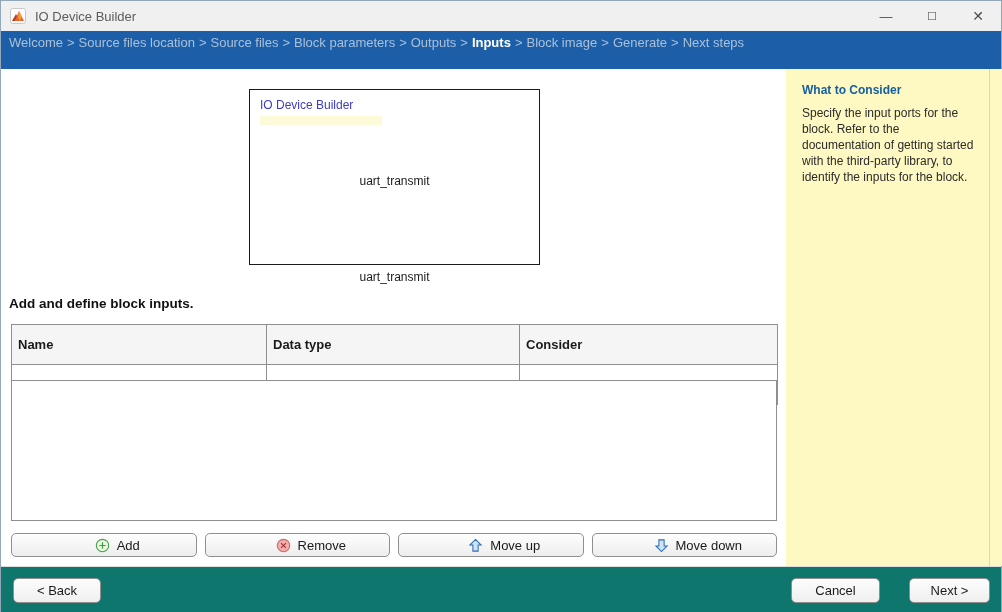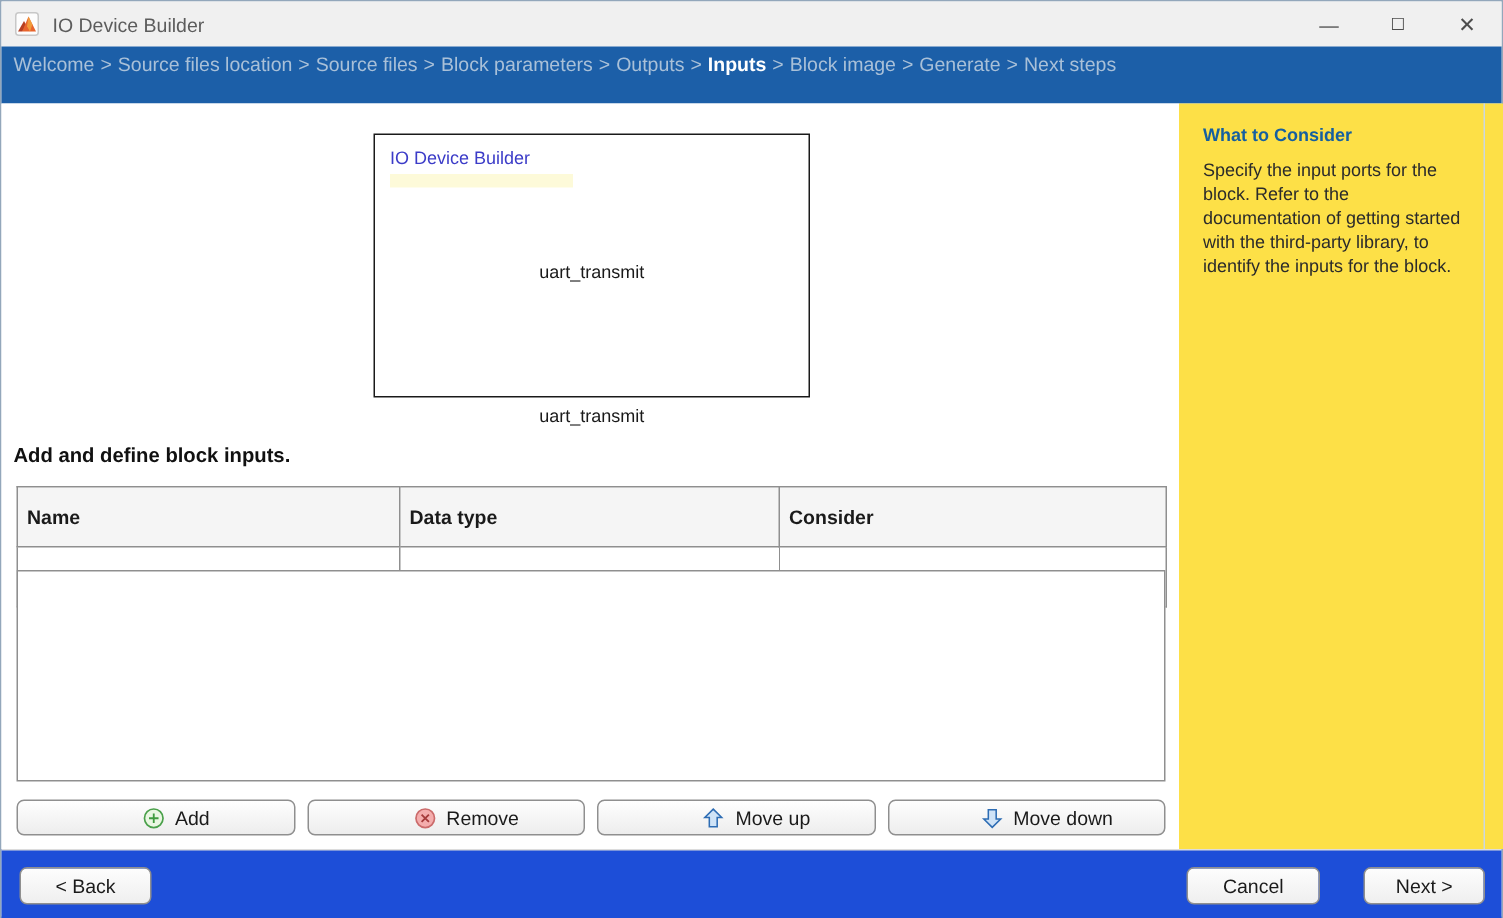--- a/index.html
+++ b/index.html
@@ -113,37 +113,37 @@
     font-family:"Liberation Sans", sans-serif;
     font-size:13px; color:#1a1a1a;
     display:flex; align-items:center; justify-content:center; gap:7px;
     cursor:default;
     padding-left:27px;
   }
   .tool-btn svg { width:15px; height:15px; }
   
   .sidebar {
     position:absolute; left:785px; top:68px; width:217px; height:497px;
-    background:#fde047;
+    background:#fef9c3;
   }
   .sidebar-inner { padding:14px 26px 0 16px; }
   .sidebar-heading {
     font-size:12px; font-weight:bold; color:#155fa0; margin-bottom:8px;
   }
   .sidebar-body {
     font-size:12px; color:#2b2b2b; line-height:16px;
   }
   .sidebar-scroll-track {
     position:absolute; right:13px; top:0; width:1px; height:100%;
     background:#ccd7e1;
   }
   
   .footer {
     position:absolute; left:0; top:565px; width:100%; height:47px;
-    background:#1d4ed8; border-top:1px solid #dcdcdc;
+    background:#0f766e; border-top:1px solid #dcdcdc;
   }
   .nav-btn {
     position:absolute; top:11px; height:25px;
     border:1px solid #8f8f8f; border-radius:5px;
     background:linear-gradient(#fdfdfd, #efefef);
     font-family:"Liberation Sans", sans-serif;
     font-size:13px; color:#1a1a1a;
     display:flex; align-items:center; justify-content:center;
     cursor:default;
   }

